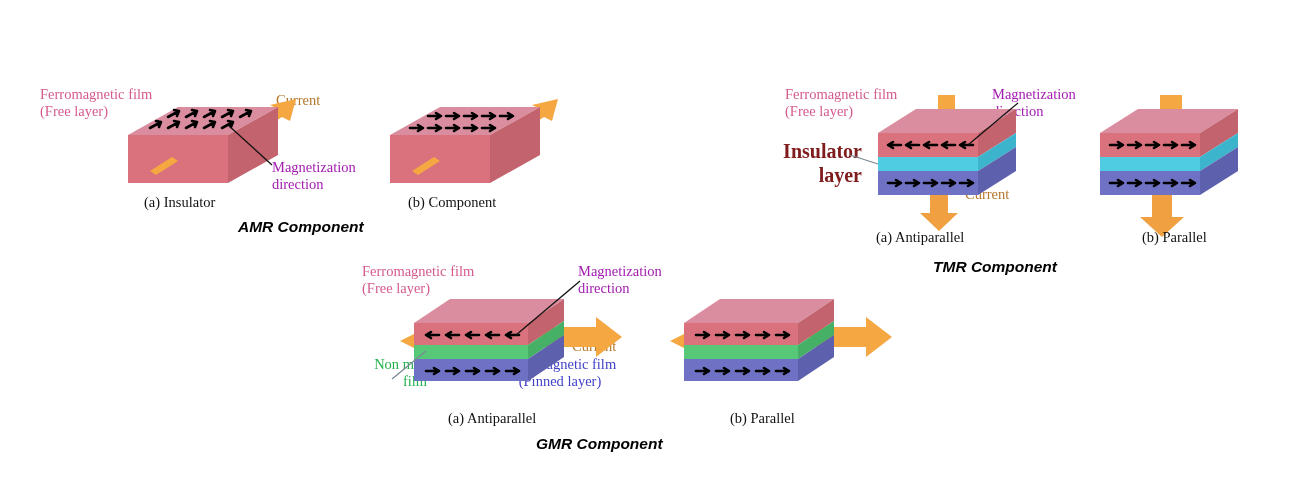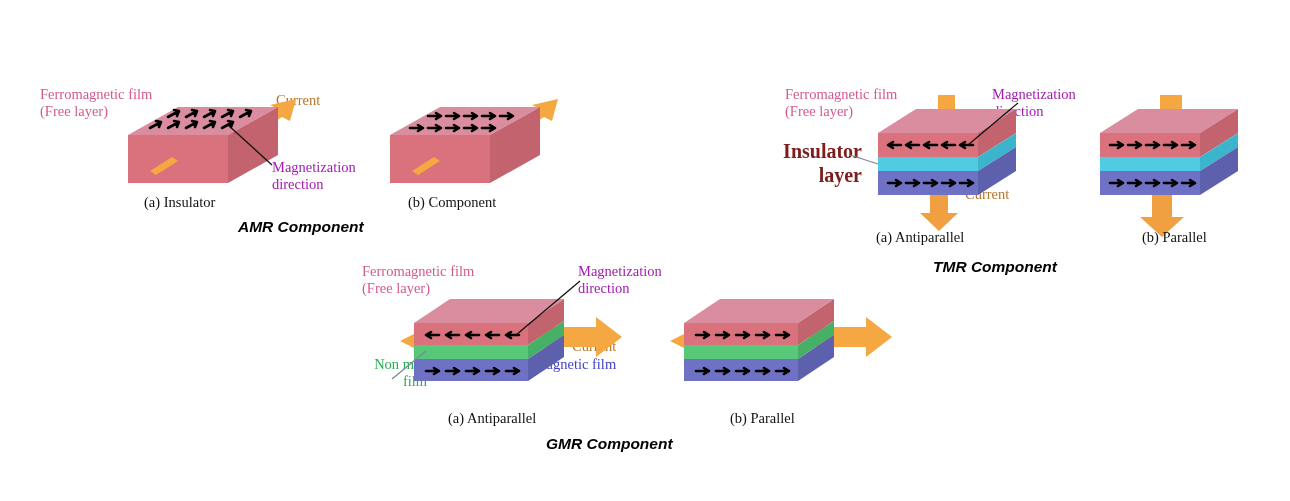--- a/index.html
+++ b/index.html
@@ -283,20 +283,21 @@
     <div>direction</div>
   </div>
 
   <div class="lbl lbl-nonmag" style="left:20px;top:101px;text-align:center;width:110px;">
     <div>Non magnetic</div>
     <div>film</div>
   </div>
 
   <div class="lbl lbl-pinned" style="left:140px;top:101px;text-align:center;width:160px;">
     <div>Ferromagnetic film</div>
+    <div>(Pinned layer)</div>
   </div>
 
   <div class="lbl lbl-cur" style="left:232px;top:83px;">Current</div>
 
   <svg style="position:absolute;left:60px;top:24px;" width="250" height="120" viewBox="0 0 250 120">
 
     <path d="M0,62 L24,50 L24,56 L50,56 L50,68 L24,68 L24,74 Z" fill="#f5a742"></path>
 
     <path d="M140,48 L196,48 L196,38 L222,58 L196,78 L196,68 L140,68 Z" fill="#f5a742"></path>
 
@@ -394,14 +395,14 @@
           <path d="M0,0 L13,0 M13,0 L8,-3 M13,0 L8,3" stroke="#000" stroke-width="2.6" fill="none" stroke-linecap="round"></path>
         </g>
       <g transform="translate(106,92)">
           <path d="M0,0 L13,0 M13,0 L8,-3 M13,0 L8,3" stroke="#000" stroke-width="2.6" fill="none" stroke-linecap="round"></path>
         </g>
     </g>
   </svg>
 
   <div class="caption" style="left:390px;top:155px;">(b) Parallel</div>
 
-  <div class="title" style="left:206px;top:180px;">GMR Component</div>
+  <div class="title" style="left:196px;top:180px;">GMR Component</div>
 </div>
 
 </body></html>

